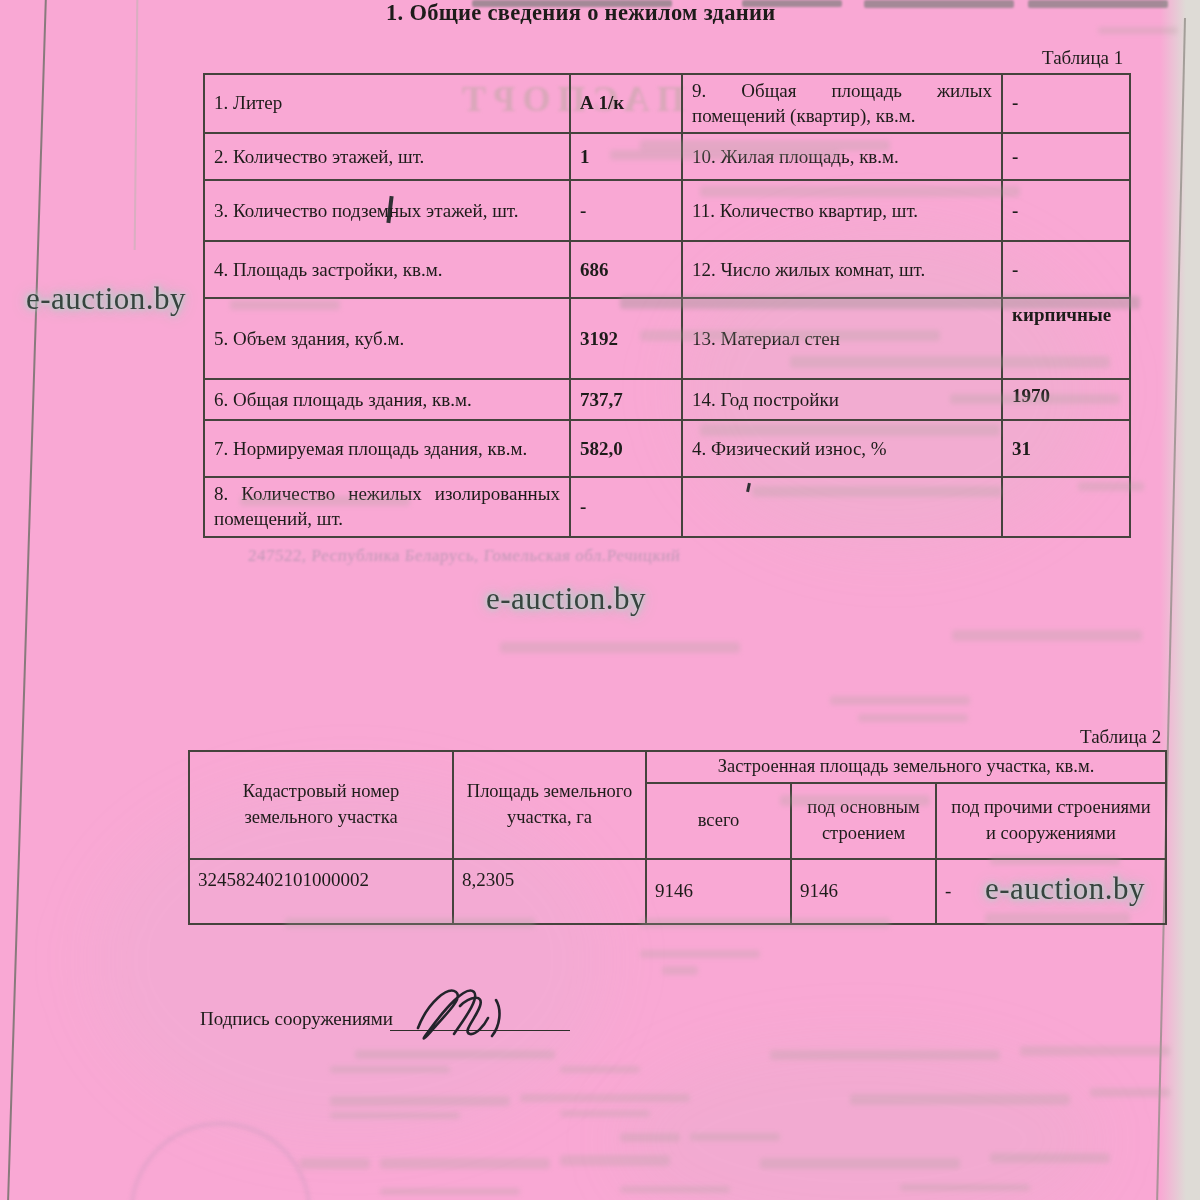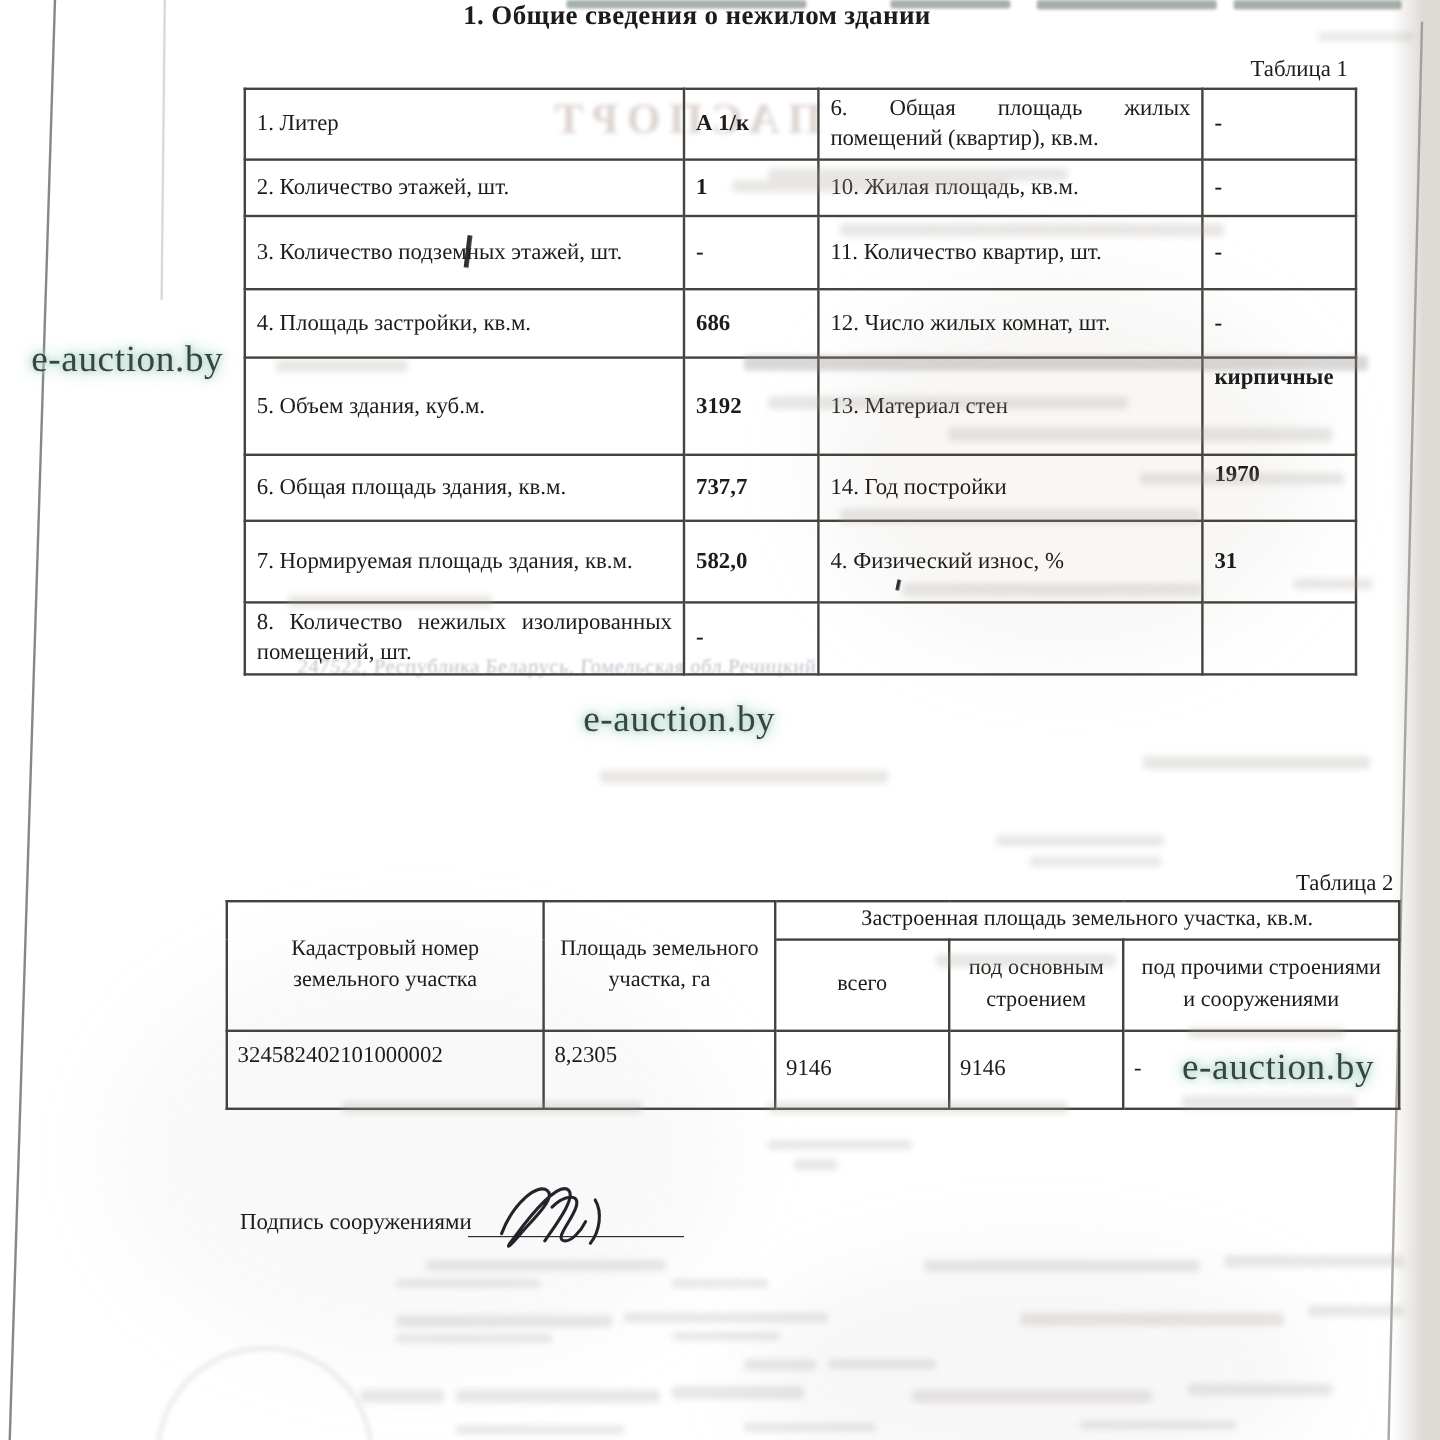--- a/index.html
+++ b/index.html
@@ -1,18 +1,18 @@
 <!DOCTYPE html>
 <html><head>
 <meta charset="utf-8">
 <style>
   html,body{margin:0;padding:0}
   body{width:1200px;height:1200px;overflow:hidden;background:#efede9;
        font-family:"Liberation Serif","DejaVu Serif",serif;color:#1d1c1a}
-  .page{position:absolute;left:0;top:0;width:1200px;height:1200px;background:#ffffff;overflow:hidden}
+  .page{position:absolute;left:0;top:0;width:1200px;height:1200px;background:#f9a8d4;overflow:hidden}
 
   
   .stain{position:absolute;border-radius:50%;filter:blur(30px);pointer-events:none}
   .stain1{left:680px;top:230px;width:420px;height:320px;background:rgba(205,195,188,.14)}
   .stain2{left:90px;top:780px;width:520px;height:360px;background:rgba(200,196,206,.10)}
   .stain3{left:620px;top:1040px;width:480px;height:200px;background:rgba(198,192,186,.12)}
 
   
   .edgeL{position:absolute;left:45px;top:-6px;width:2px;height:1215px;background:#75726c;
          transform:rotate(1.8deg);transform-origin:top left;opacity:.85}
@@ -31,21 +31,21 @@
   .cap2{left:1080px;top:726px}
 
   
   table{border-collapse:collapse;table-layout:fixed}
   .t1{position:absolute;left:203px;top:73px;width:926px}
   .t1 td{border:2px solid #45433d;font-size:19px;line-height:1.3;padding:4px 9px;vertical-align:middle}
   .t1 td.lbl{text-align:justify}
   .t1 td.val{font-weight:bold}
   .t1 td.vtop{vertical-align:top;padding-top:4px}
   .hr1{height:50px}.hr2{height:47px}.hr3{height:61px}.hr4{height:57px}
-  .hr5{height:81px}.hr6{height:55px}.hr7{height:68px}.hr8{height:58px}
+  .hr5{height:81px}.hr6{height:41px}.hr7{height:57px}.hr8{height:58px}
 
   
   .t2{position:absolute;left:188px;top:750px;width:977px}
   .t2 th,.t2 td{border:2px solid #45433d;font-weight:normal;
                 font-size:18.5px;line-height:1.38;padding:2px 8px;vertical-align:middle}
   .t2 .grp{height:26px}
   .t2 .sub{height:76px}
   .t2 .dat td{height:54px;font-size:19px}
   .t2 .dat td.top{vertical-align:top;padding-top:7px}
 
@@ -103,21 +103,21 @@
     <colgroup>
         <col style="width:366px">
         <col style="width:112px">
         <col style="width:320px">
         <col style="width:128px">
       </colgroup>
     <tbody>
         <tr class="hr1">
       <td class="lbl">1. Литер</td>
       <td class="val">А 1/к</td>
-      <td class="lbl">6. Общая площадь жилых помещений (квартир), кв.м.</td>
+      <td class="lbl">9. Общая площадь жилых помещений (квартир), кв.м.</td>
       <td class="val">-</td>
     </tr>
     <tr class="hr2">
       <td class="lbl">2. Количество этажей, шт.</td>
       <td class="val">1</td>
       <td class="lbl">10. Жилая площадь, кв.м.</td>
       <td class="val">-</td>
     </tr>
     <tr class="hr3">
       <td class="lbl">3. Количество подземных этажей, шт.</td>

